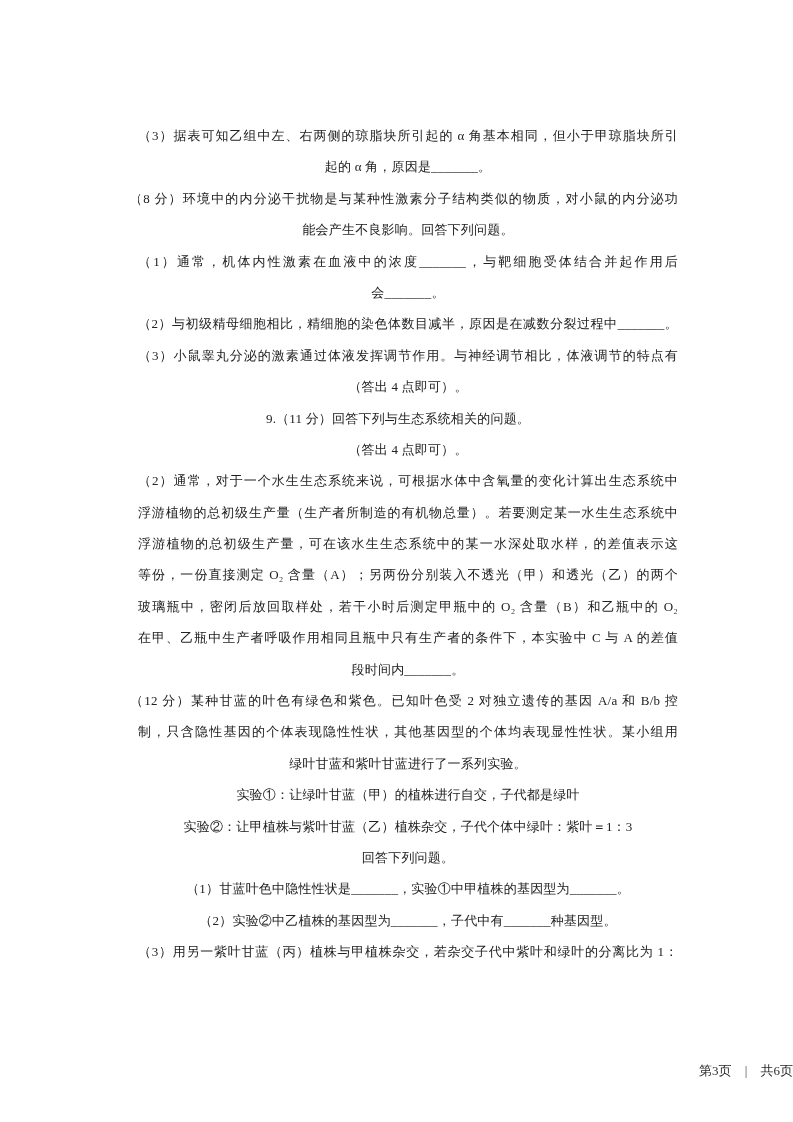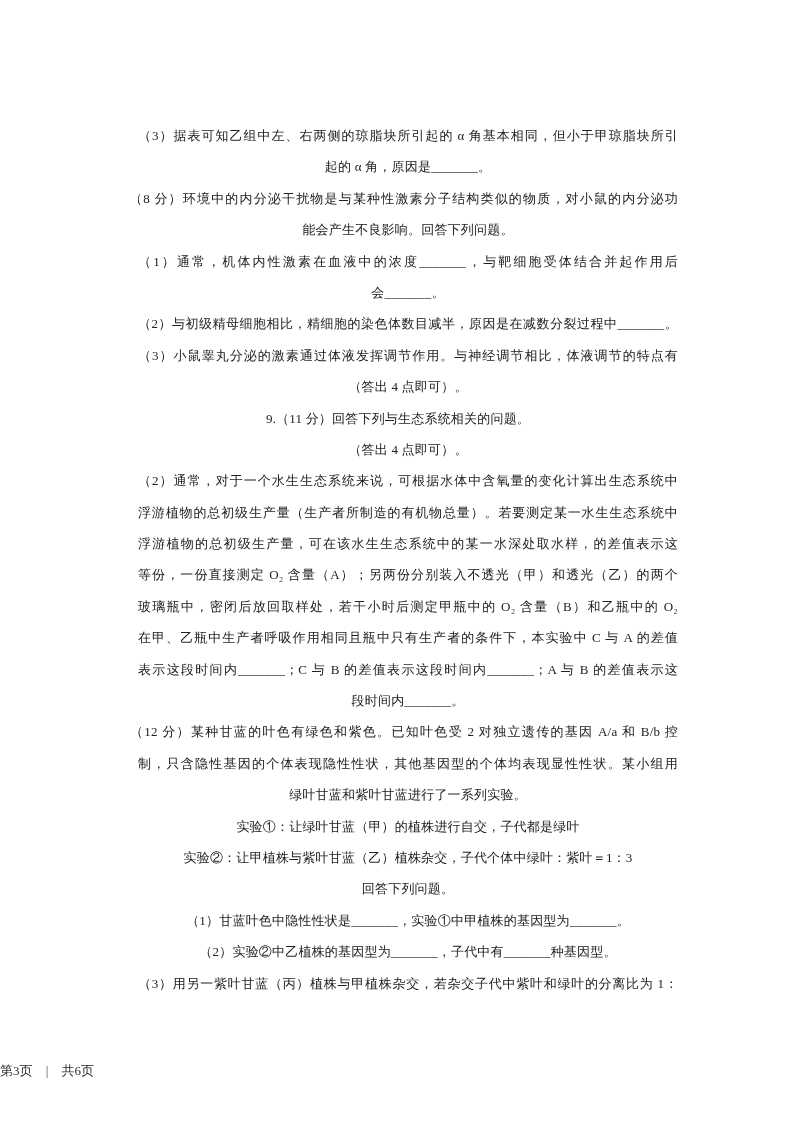--- a/index.html
+++ b/index.html
@@ -37,21 +37,21 @@
     text-align-last: justify;
   }
   
   .line.qnum   { text-indent: -20px; }
   .line.qnum10 { text-indent: -26px; }
   .footer {
     position: absolute;
     top: 1034px;
     left: 0;
     width: 793px;
-    text-align: left;
+    text-align: right;
     font-size: 13px;
     line-height: 22px;
     color: #2b2b2b;
   }
   .footer .sep {
     display: inline-block;
     padding: 0 10px;
     color: #4a4a4a;
   }
   .footer .pg {
@@ -74,21 +74,20 @@
     <div class="line j">（3）小鼠睾丸分泌的激素通过体液发挥调节作用。与神经调节相比，体液调节的特点有</div>
     <div class="line">（答出 4 点即可）。</div>
     <div class="line qnum">9.（11 分）回答下列与生态系统相关的问题。</div>
     <div class="line">（答出 4 点即可）。</div>
     <div class="line j">（2）通常，对于一个水生生态系统来说，可根据水体中含氧量的变化计算出生态系统中</div>
     <div class="line j">浮游植物的总初级生产量（生产者所制造的有机物总量）。若要测定某一水生生态系统中</div>
     <div class="line j">浮游植物的总初级生产量，可在该水生生态系统中的某一水深处取水样，的差值表示这</div>
     <div class="line j">等份，一份直接测定 O₂ 含量（A）；另两份分别装入不透光（甲）和透光（乙）的两个</div>
     <div class="line j">玻璃瓶中，密闭后放回取样处，若干小时后测定甲瓶中的 O₂ 含量（B）和乙瓶中的 O₂</div>
     <div class="line j">在甲、乙瓶中生产者呼吸作用相同且瓶中只有生产者的条件下，本实验中 C 与 A 的差值</div>
-    <div class="line j">表示这段时间内_______；C 与 B 的差值表示这段时间内_______；A 与 B 的差值表示这</div>
     <div class="line">段时间内_______。</div>
     <div class="line j qnum10">10.（12 分）某种甘蓝的叶色有绿色和紫色。已知叶色受 2 对独立遗传的基因 A/a 和 B/b 控</div>
     <div class="line j">制，只含隐性基因的个体表现隐性性状，其他基因型的个体均表现显性性状。某小组用</div>
     <div class="line">绿叶甘蓝和紫叶甘蓝进行了一系列实验。</div>
     <div class="line">实验①：让绿叶甘蓝（甲）的植株进行自交，子代都是绿叶</div>
     <div class="line">实验②：让甲植株与紫叶甘蓝（乙）植株杂交，子代个体中绿叶：紫叶＝1：3</div>
     <div class="line">回答下列问题。</div>
     <div class="line">（1）甘蓝叶色中隐性性状是_______，实验①中甲植株的基因型为_______。</div>
     <div class="line">（2）实验②中乙植株的基因型为_______，子代中有_______种基因型。</div>
     <div class="line j">（3）用另一紫叶甘蓝（丙）植株与甲植株杂交，若杂交子代中紫叶和绿叶的分离比为 1：</div>

